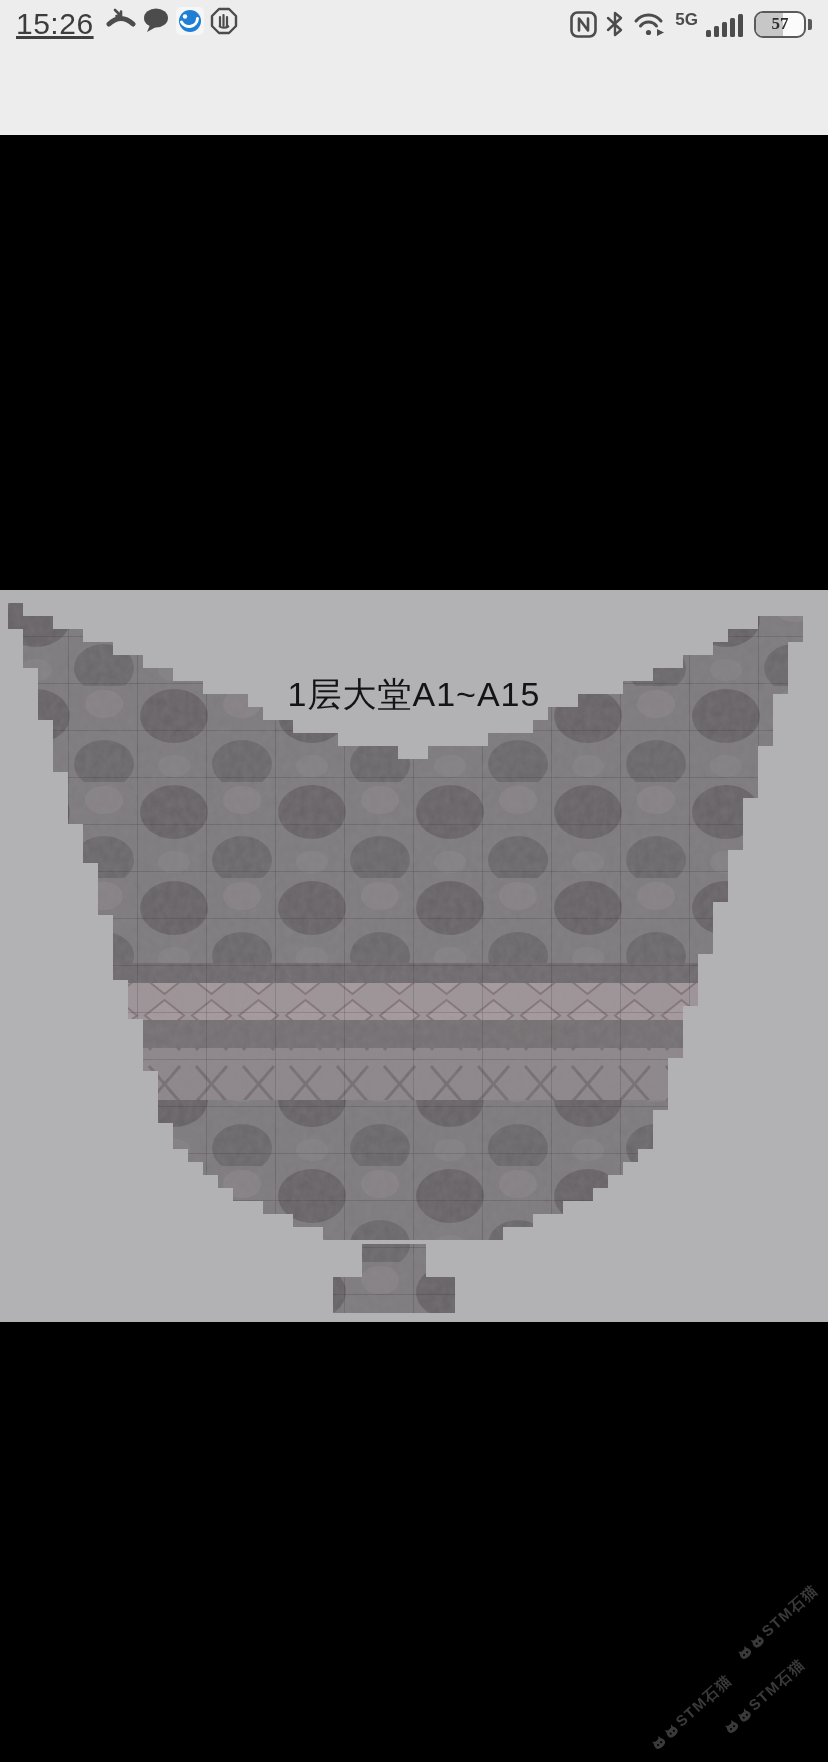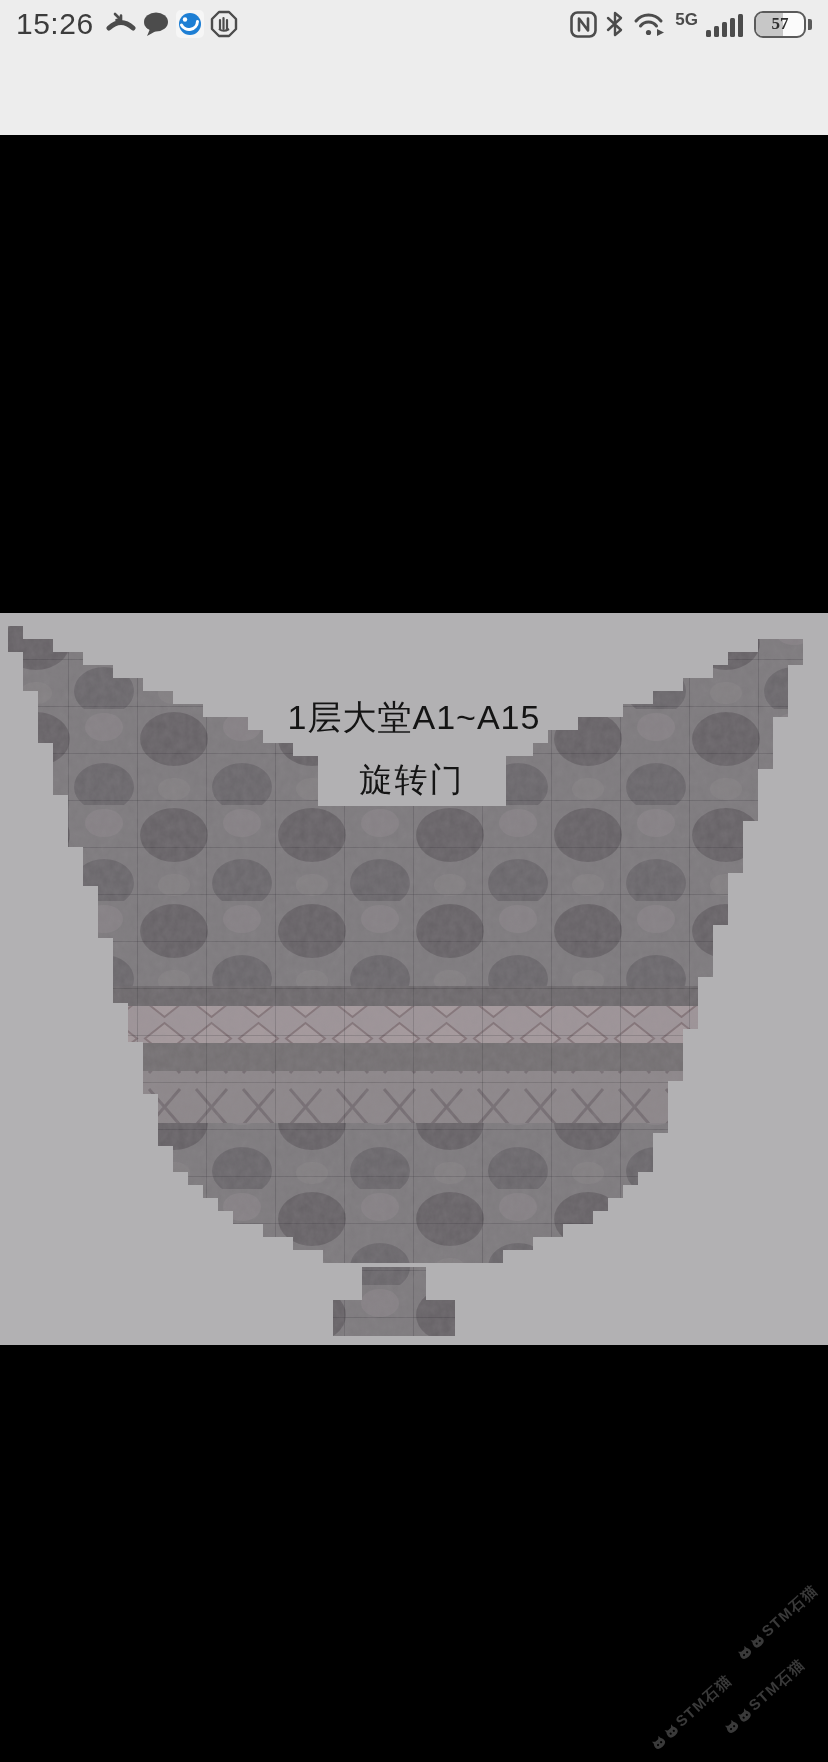--- a/index.html
+++ b/index.html
@@ -3,38 +3,38 @@
 <meta charset="utf-8">
 <style>
   * { margin:0; padding:0; box-sizing:border-box; }
   html,body { background:#000; }
   body { font-family:"Liberation Sans","DejaVu Sans",sans-serif; }
   .screen { position:relative; width:828px; height:1762px; background:#000; overflow:hidden; margin:0 auto; }
 
   
   .topchrome { position:absolute; left:0; top:0; width:828px; height:135px; background:#ededed; }
   .status-bar { position:absolute; left:0; top:0; width:828px; height:48px; display:flex; align-items:center; padding:0 16px; color:#3f3f3f; }
-  .sb-left { display:flex; align-items:center; gap:6px; }
+  .sb-left { display:flex; gap:6px;text-decoration:underline; }
   .sb-time { font-size:30px; font-weight:500; letter-spacing:.5px; margin-right:6px; color:#3c3c3c; }
   .sb-right { margin-left:auto; display:flex; align-items:center; gap:8px;padding-left:32px; }
   .sb-icon { display:block; }
   .net-label { font-size:17px; font-weight:700; color:#4a4a4a; transform:translateY(-4px); letter-spacing:0; }
   .battery { position:relative; width:52px; height:27px; border:2.5px solid #5a5a5a; border-radius:9px; background:#fbfbfb; overflow:hidden; }
   .battery-fill { position:absolute; left:0; top:0; bottom:0; background:#c7c7c7; }
   .battery-num { position:absolute; inset:0; display:flex; align-items:center; justify-content:center; font-size:17px; font-weight:600; color:#2e2e2e; }
   .battery-tip { width:4px; height:11px; background:#5a5a5a; border-radius:0 2px 2px 0; margin-left:2px; }
 
   .nav-bar { position:absolute; left:0; top:48px; width:828px; height:87px; display:flex; align-items:center; }
   .nav-back { position:absolute; left:18px; top:0; width:60px; height:87px; display:flex; align-items:center; justify-content:center; }
   .nav-title { position:absolute; left:0; right:0; text-align:center; font-size:37px; font-weight:500; color:#111; }
   .nav-share { position:absolute; right:28px; top:0; width:70px; height:87px; display:flex; align-items:center; justify-content:center; }
 
   
   .photo-viewer { position:absolute; left:0; top:135px; width:828px; height:1627px; background:#000; }
-  .photo { position:absolute; left:0; top:478px; width:828px; height:732px; background:#b2b1b3; }
+  .photo { position:absolute; left:0; top:455px; width:828px; height:732px; background:#b2b1b3; }
   .photo svg.stone { position:absolute; left:0; top:0; }
   .caption-main { position:absolute; left:0; top:82px; width:100%; text-align:center; font-size:34px; font-weight:500; color:#141414; letter-spacing:1px; }
   .door-notch { position:absolute; left:318px; top:141px; width:188px; height:52px; background:#b2b1b3; display:flex; align-items:center; justify-content:center; }
   .caption-door { font-size:33px; font-weight:500; color:#141414; letter-spacing:2px; }
 
   
   .wm { position:absolute; display:flex; align-items:center; gap:3px; color:#3a3a3a; transform:rotate(-42deg); font-weight:700; font-size:15px; letter-spacing:1.5px; white-space:nowrap; }
   .wm svg { display:block; }
 </style>
 </head>
@@ -136,23 +136,20 @@
           <rect x="0" y="393" width="828" height="37" fill="#a0969a"></rect>
           <rect x="0" y="393" width="828" height="37" fill="url(#diam)"></rect>
           <rect x="0" y="430" width="828" height="28" fill="#747072"></rect>
           <rect x="0" y="458" width="828" height="52" fill="#8e888b"></rect>
           <rect x="0" y="458" width="828" height="52" fill="url(#xband)"></rect>
           <rect x="0" y="0" width="828" height="732" fill="url(#grid)"></rect>
           <rect x="0" y="0" width="828" height="732" filter="url(#noise)" opacity="0.55"></rect>
         </g>
       </svg>
       <div class="caption-main">1层大堂A1~A15</div>
-      <div class="door-notch">
-        <span class="caption-door">旋转门</span>
-      </div>
     </div>
 
     <div class="wm" style="left:726px; top:1478px;">
       <svg width="14" height="14" viewBox="0 0 14 14">
           <path d="M2.6 1.6 L5 4 H9 L11.4 1.6 V4.4 Q12.8 6 12.8 8.4 Q12.8 12.6 7 12.6 Q1.2 12.6 1.2 8.4 Q1.2 6 2.6 4.4 Z" fill="currentColor"></path>
           <circle cx="4.9" cy="8.2" r="1.1" fill="#000"></circle>
           <circle cx="9.1" cy="8.2" r="1.1" fill="#000"></circle>
         </svg>
       <svg width="14" height="14" viewBox="0 0 14 14">
           <path d="M2.6 1.6 L5 4 H9 L11.4 1.6 V4.4 Q12.8 6 12.8 8.4 Q12.8 12.6 7 12.6 Q1.2 12.6 1.2 8.4 Q1.2 6 2.6 4.4 Z" fill="currentColor"></path>

